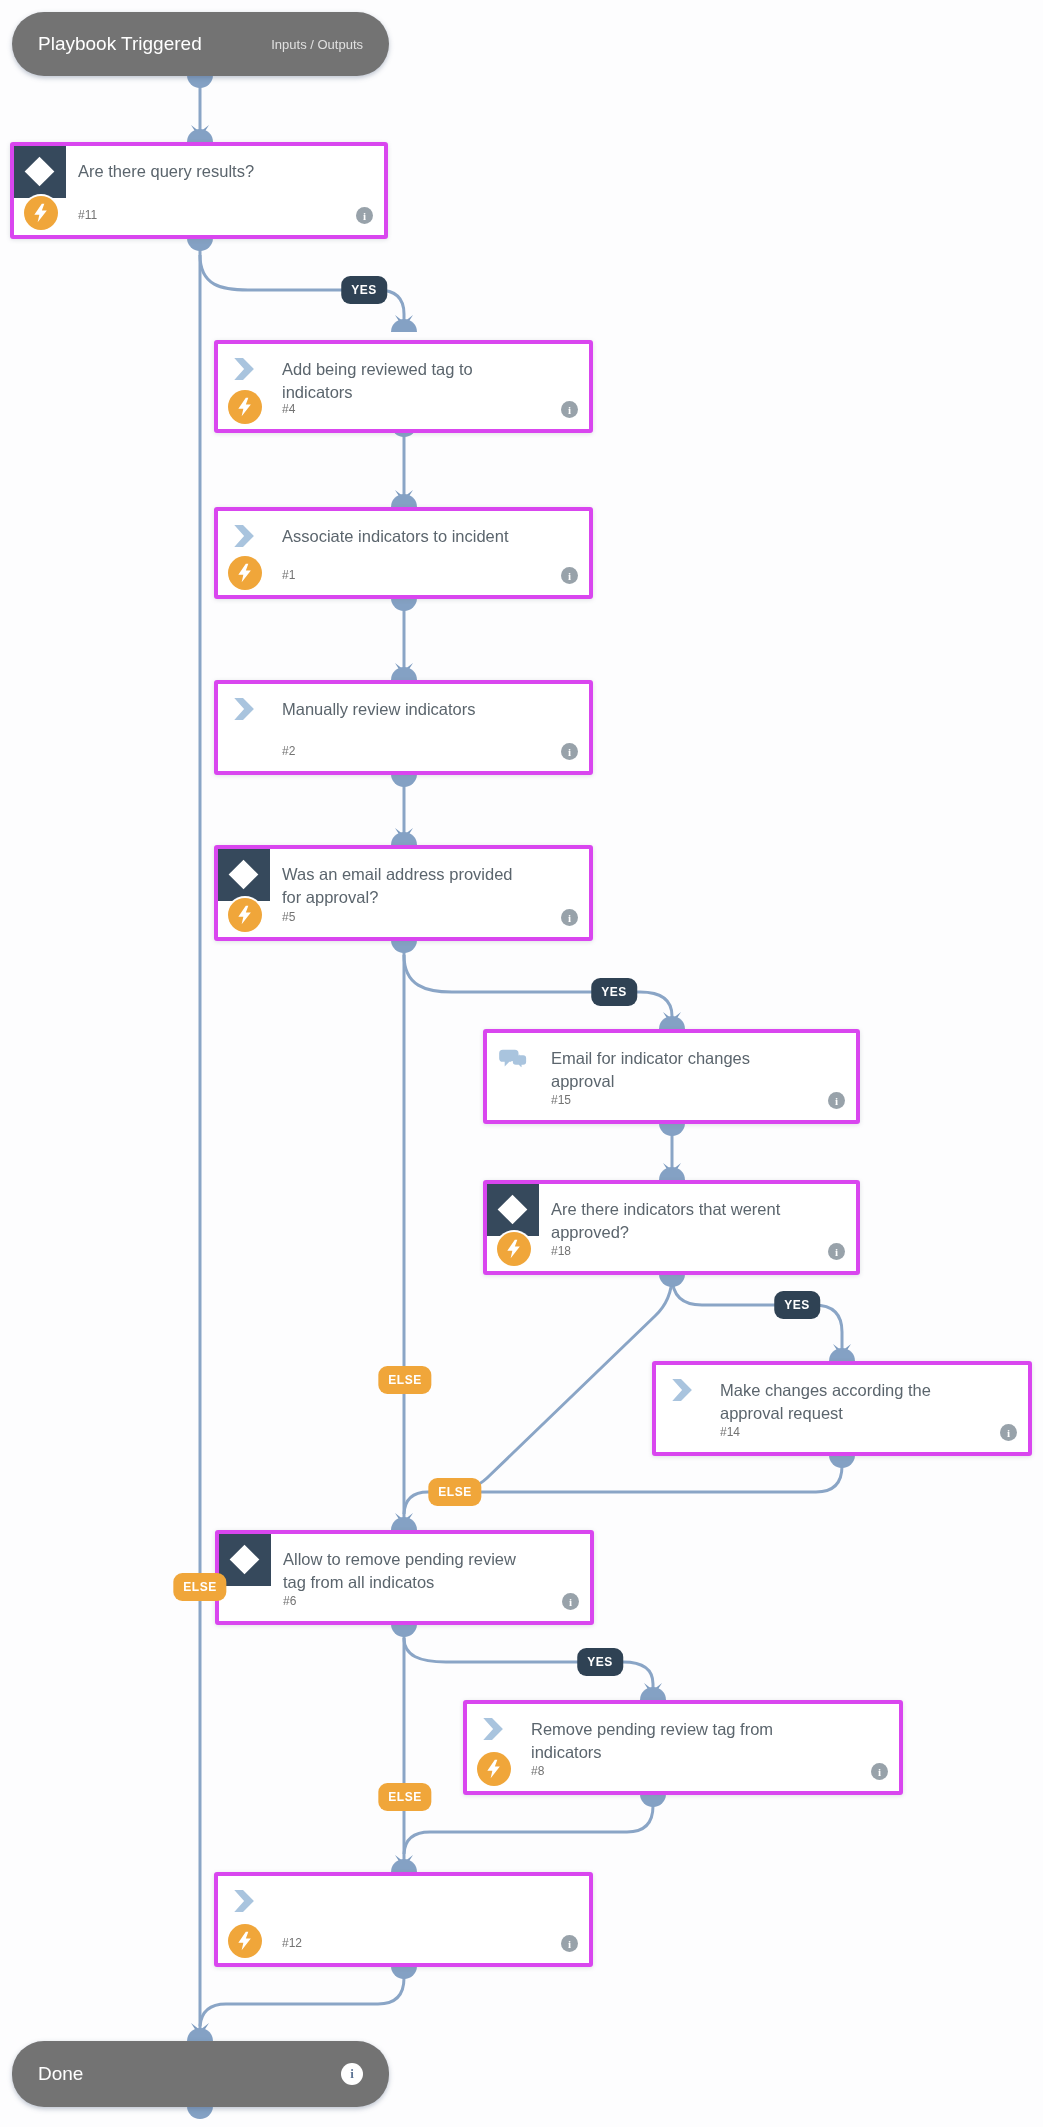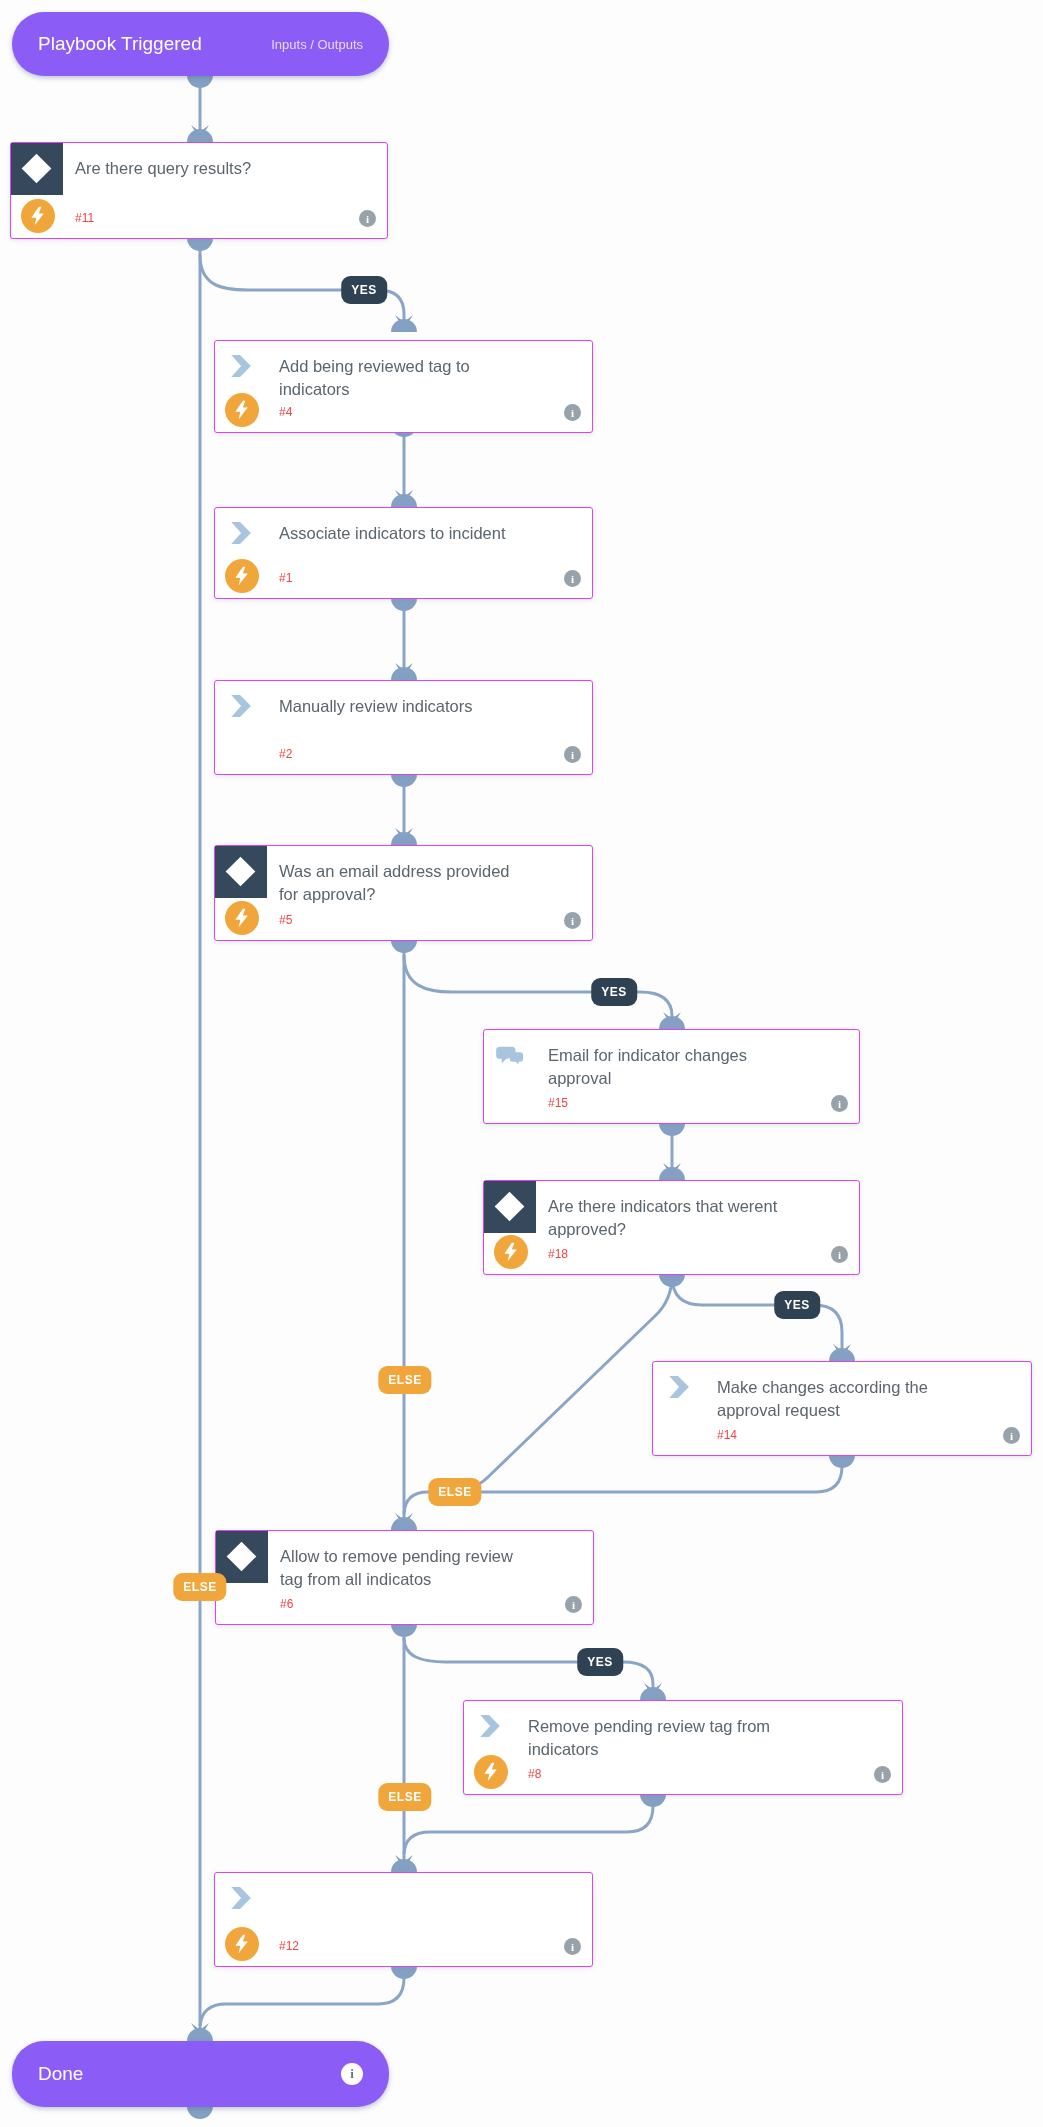--- a/index.html
+++ b/index.html
@@ -5,44 +5,44 @@
   html,body{margin:0;padding:0;}
   body{
     width:1043px;height:2127px;position:relative;background:#fdfdfe;
     font-family:"Liberation Sans","DejaVu Sans",sans-serif;
     -webkit-font-smoothing:antialiased;overflow:hidden;
   }
   
   svg.wires{position:absolute;left:0;top:0;z-index:1;}
   
   .pill{
-    position:absolute;height:64px;background:#8b5cf6;border-radius:32px;
+    position:absolute;height:64px;background:#737373;border-radius:32px;
     display:flex;align-items:center;justify-content:space-between;
     padding:0 26px;box-sizing:border-box;z-index:2;
     box-shadow:0 2px 5px rgba(70,90,120,.35);
     text-align:right;
   }
   .pill-start{left:12px;top:12px;width:377px;}
   .pill-done{left:12px;top:2041px;width:377px;height:66px;}
   .pill-title{color:#fff;font-size:19px;}
   .pill-sub{color:rgba(255,255,255,.78);font-size:13px;}
   .pill-info{
     width:22px;height:22px;border-radius:50%;background:#fff;color:#5d7495;
     font-size:13px;font-weight:bold;display:flex;align-items:center;justify-content:center;
     font-family:"Liberation Serif","DejaVu Serif",serif;
   }
   
   .card{
-    position:absolute;background:#fff;border:1px solid #d946ef;border-radius:3px;
+    position:absolute;background:#fff;border:4px solid #d946ef;border-radius:3px;
     box-shadow:0 1px 4px rgba(120,130,140,.22);z-index:2;box-sizing:border-box;
   }
   .card .title{
     margin:14px 14px 4px 64px;font-size:16.5px;line-height:1.42;color:#5b656d;max-width:276px;
   }
-  .card .num{position:absolute;left:64px;bottom:13px;font-size:12px;color:#ef4444;}
+  .card .num{position:absolute;left:64px;bottom:13px;font-size:12px;color:#737373;}
   .card .info{
     position:absolute;right:11px;bottom:11px;width:17px;height:17px;border-radius:50%;
     background:#98a2aa;color:#fff;display:flex;align-items:center;justify-content:center;
     font-size:11px;font-weight:bold;font-family:"Liberation Serif","DejaVu Serif",serif;
   }
   .card .info::before{content:"i";}
   .cond-sq{position:absolute;left:0;top:0;width:52px;height:52px;background:#36495c;}
   .cond-sq .diamond{
     position:absolute;left:15px;top:15px;width:21px;height:21px;background:#fff;transform:rotate(45deg);
   }

